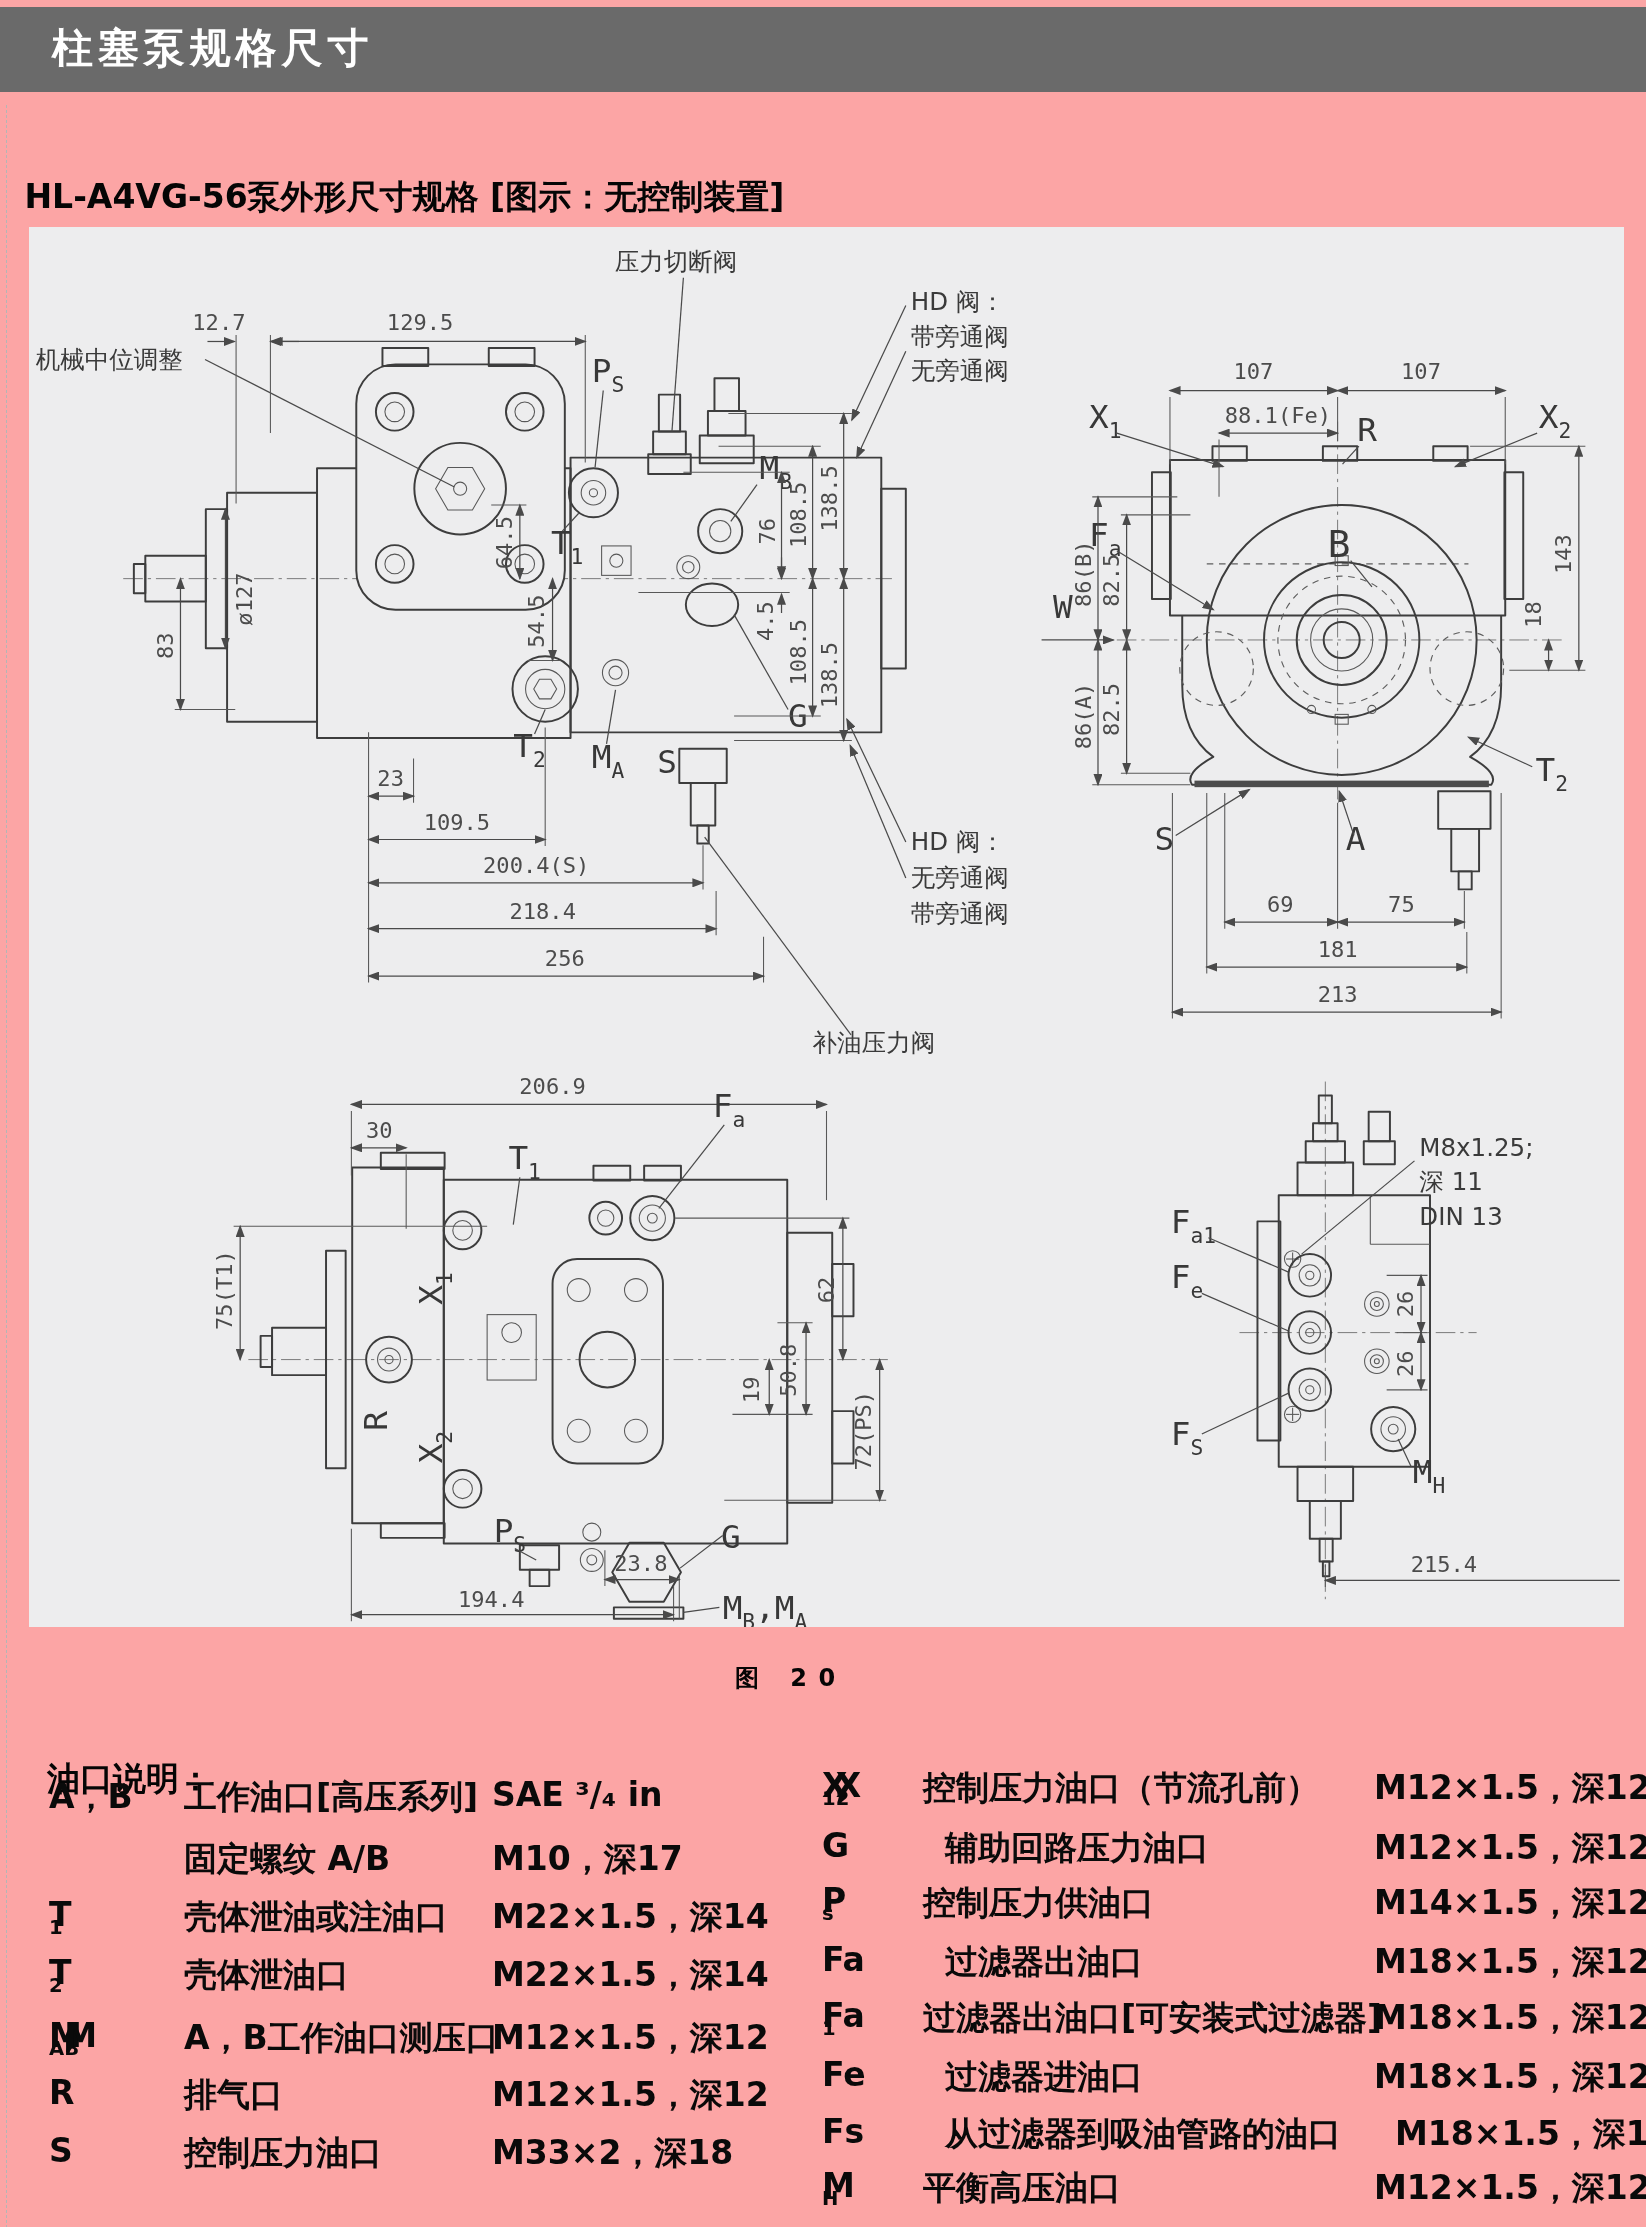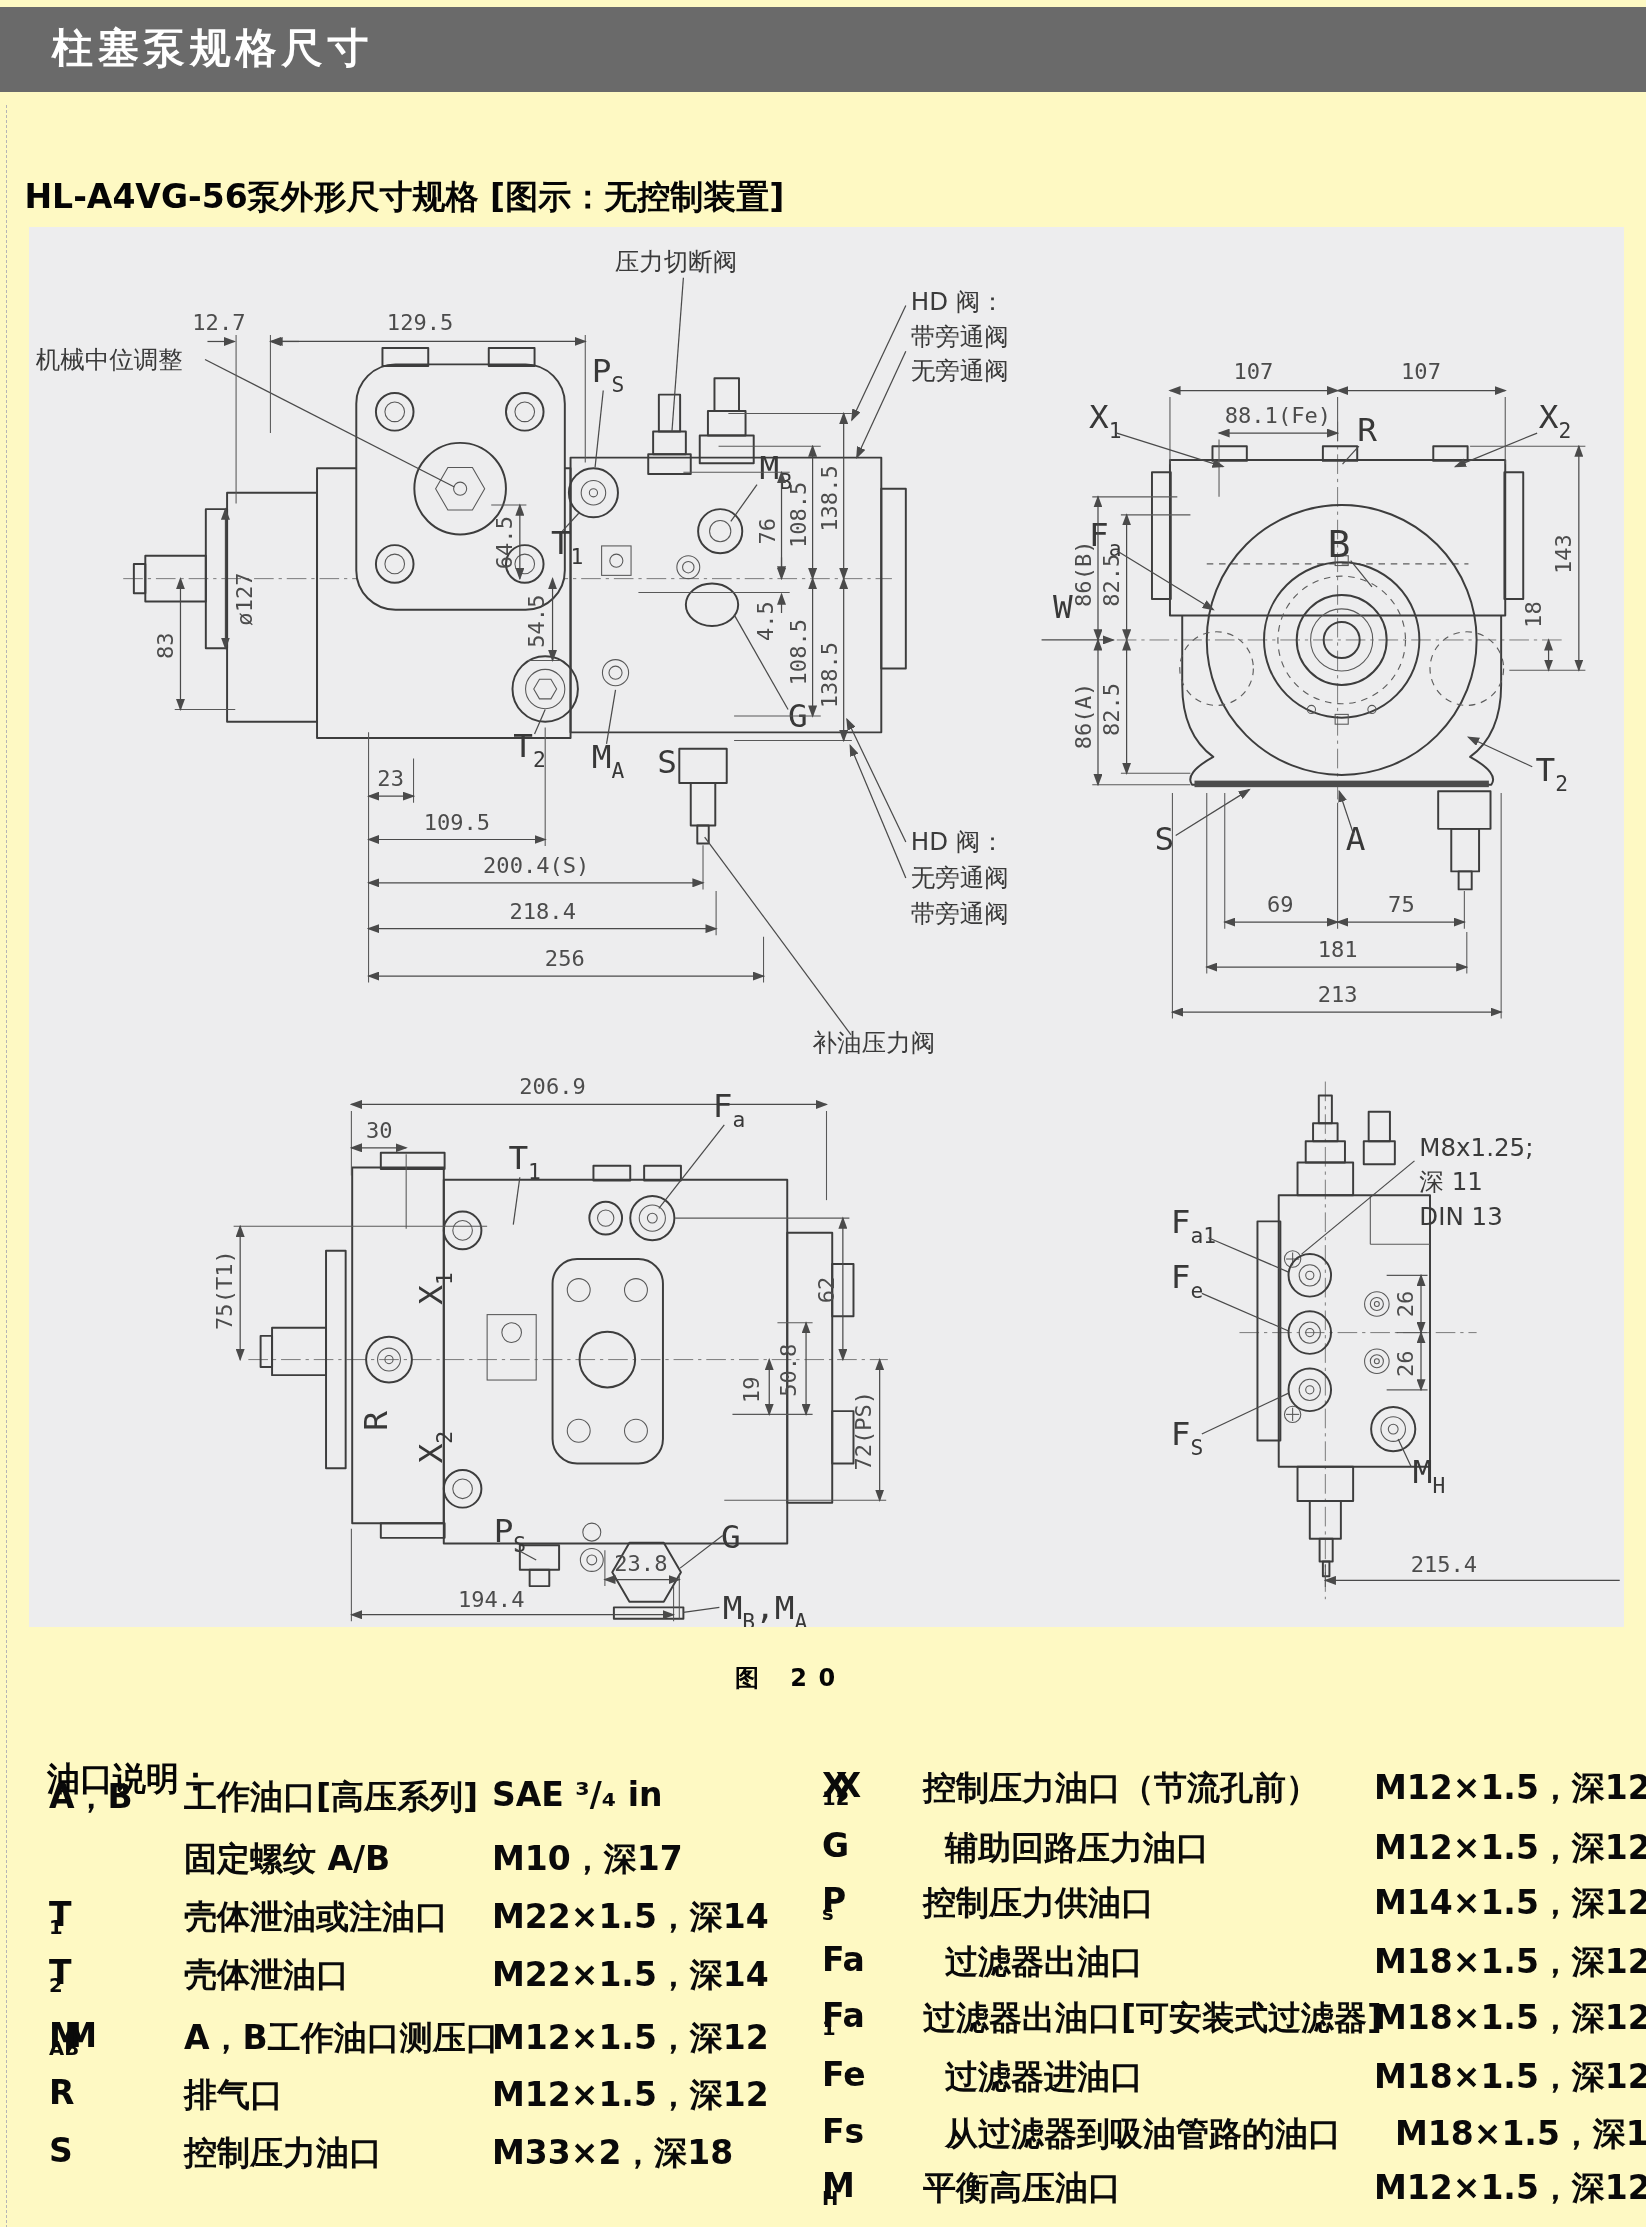--- a/index.html
+++ b/index.html
@@ -1,16 +1,16 @@
 <!DOCTYPE html>
 <html style="font-size:13px"><head>
 <meta charset="utf-8">
 <style>
   html,body{margin:0;padding:0;background:#fff;}
-  #page{position:relative;width:1647px;height:2227px;background:#fef9c3;overflow:hidden;
+  #page{position:relative;width:1647px;height:2227px;background:#fca5a5;overflow:hidden;
         font-family:"DejaVu Sans",sans-serif;}
   #headerbar{position:absolute;left:0;top:6.5px;width:1647px;height:85px;background:#6a6a6a;}
   #headerbar .title{position:absolute;left:52px;top:14.7px;color:#ffffff;font-size:41px;font-weight:bold;letter-spacing:4.9px;}
   #leftborder{position:absolute;left:5.7px;top:105px;height:2123px;border-left:1.6px dashed #b5b5b5;}
   #subtitle{position:absolute;left:24.5px;top:175px;font-size:33px;font-weight:bold;color:#050505;}
   #panel{position:absolute;left:29px;top:227px;width:1595px;height:1400px;background:#ededee;}
   #figcap{position:absolute;left:735px;top:1662px;font-size:24px;font-weight:bold;color:#050505;letter-spacing:11.5px;}
   .theading{position:absolute;left:47px;top:1757px;font-size:33px;font-weight:bold;color:#050505;}
   .trow{position:absolute;font-size:33px;font-weight:bold;color:#0a0a0a;white-space:nowrap;height:46px;}
   .trow span{position:absolute;top:0;}

